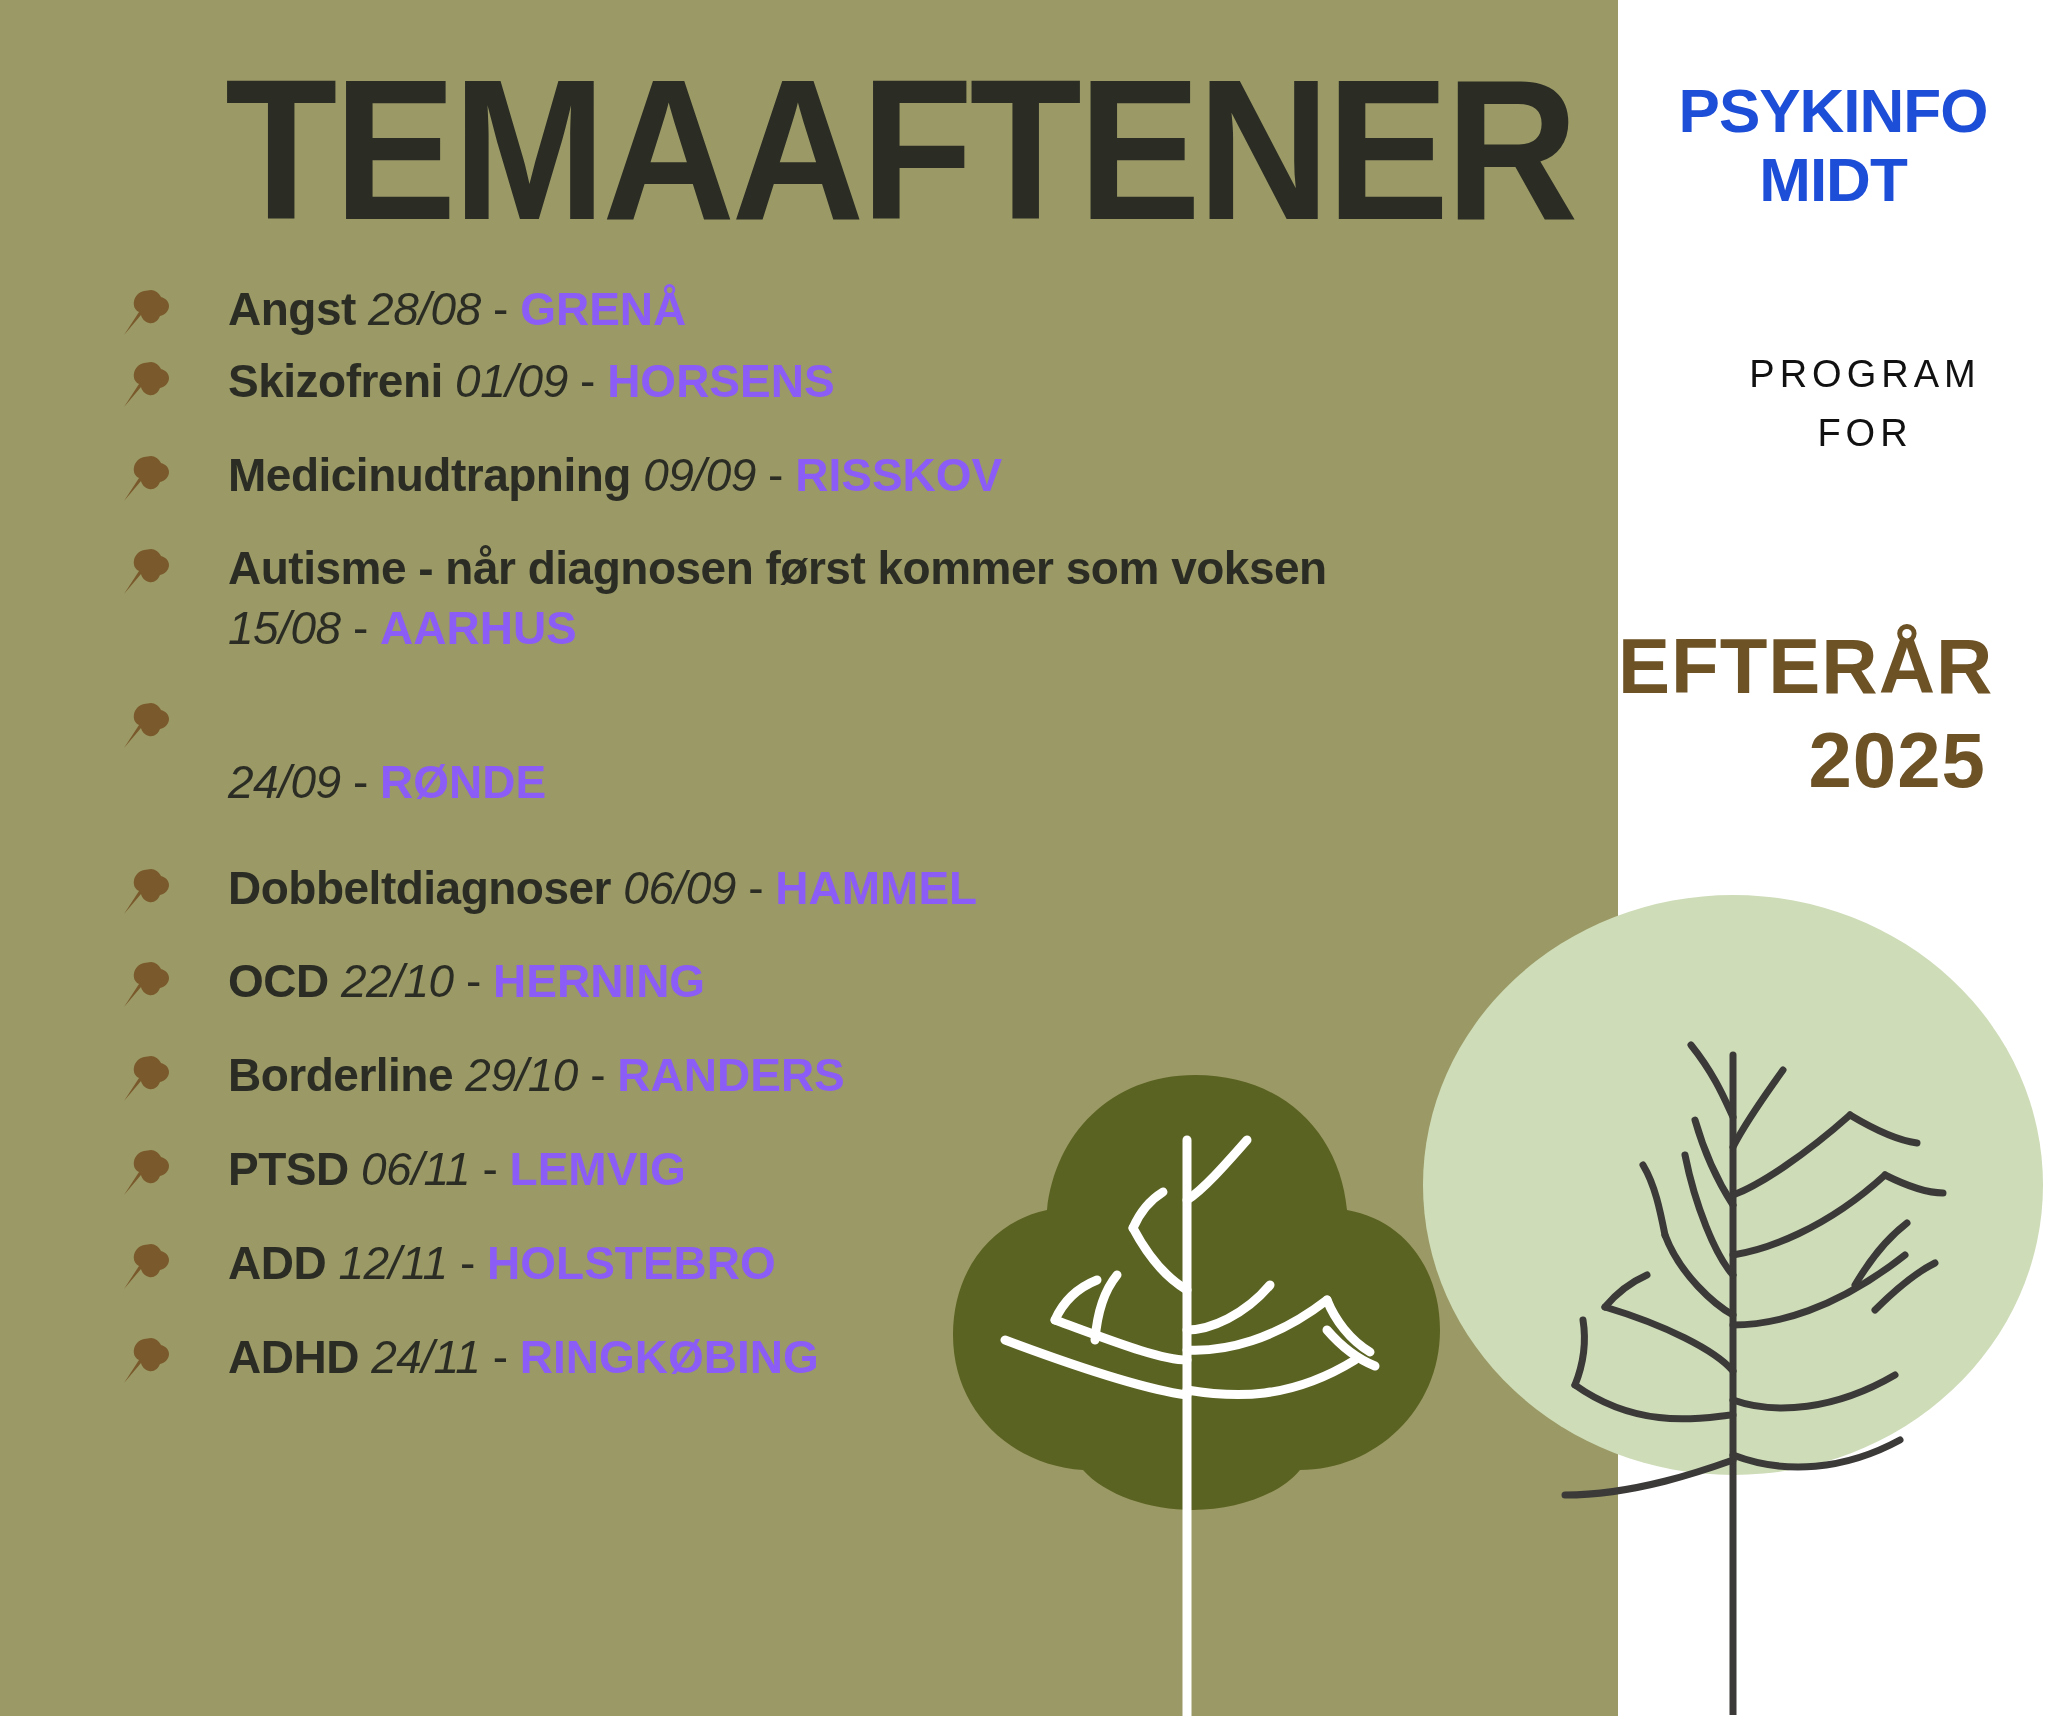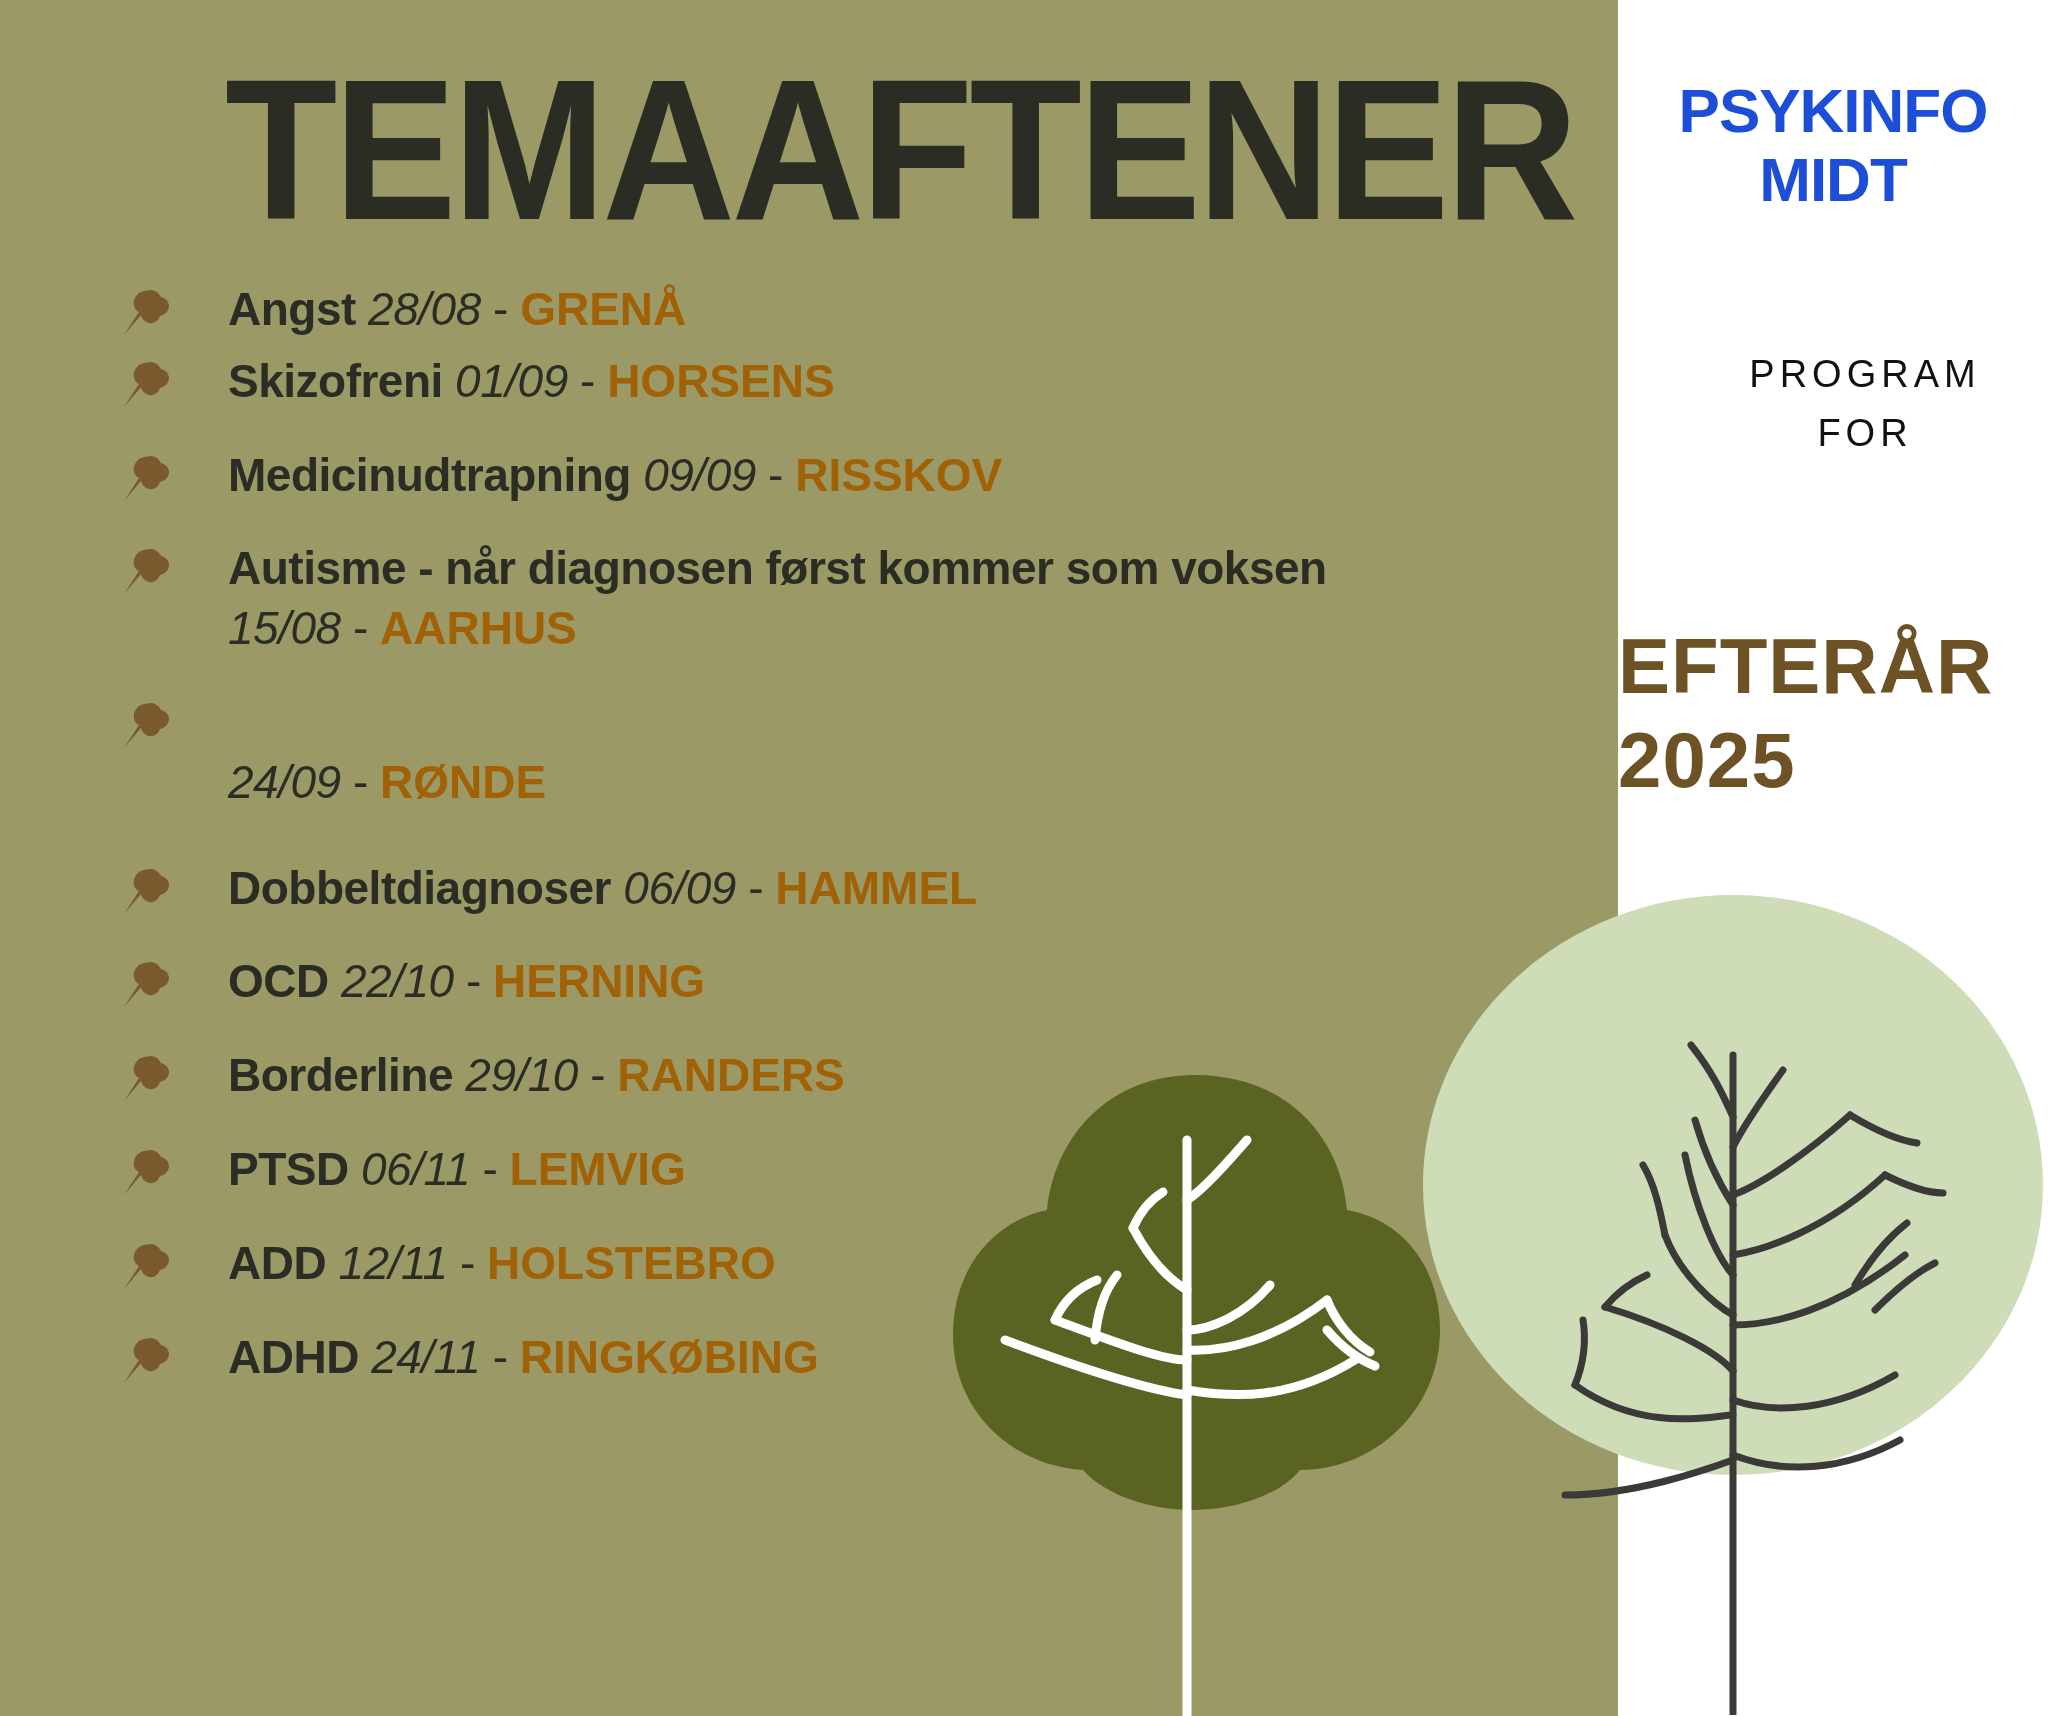--- a/index.html
+++ b/index.html
@@ -65,21 +65,21 @@
     font-size:46px;
     line-height:1.30;
     color:#2b2d25;
     letter-spacing:-0.5px;
   }
   .ev-topic{font-weight:bold;}
   .ev-date{font-weight:normal;font-style:italic;}
   .ev-sep{font-weight:normal;}
   .ev-city{
     font-weight:bold;
-    color:#a16207;
+    color:#8b5cf6;
     letter-spacing:0px;
   }
   .row-gap-lg{margin-bottom:34px;}
   .row-gap-xl{margin-bottom:46px;}
   
   .right-col{
     position:absolute;
     left:1618px;top:0;
     width:430px;height:1716px;
     background:#ffffff;
@@ -109,21 +109,21 @@
     font-weight:normal;
     font-size:38px;
     line-height:1.55;
     letter-spacing:5px;
     color:#111111;
   }
   .season{
     position:absolute;
     left:1618px;top:620px;
     width:368px;
-    text-align:left;
+    text-align:right;
     z-index:7;
     font-family:"Liberation Sans", sans-serif;
     font-weight:bold;
     font-size:78px;
     line-height:1.2;
     letter-spacing:1px;
     color:#6d5226;
   }
   
   .tree-light{

